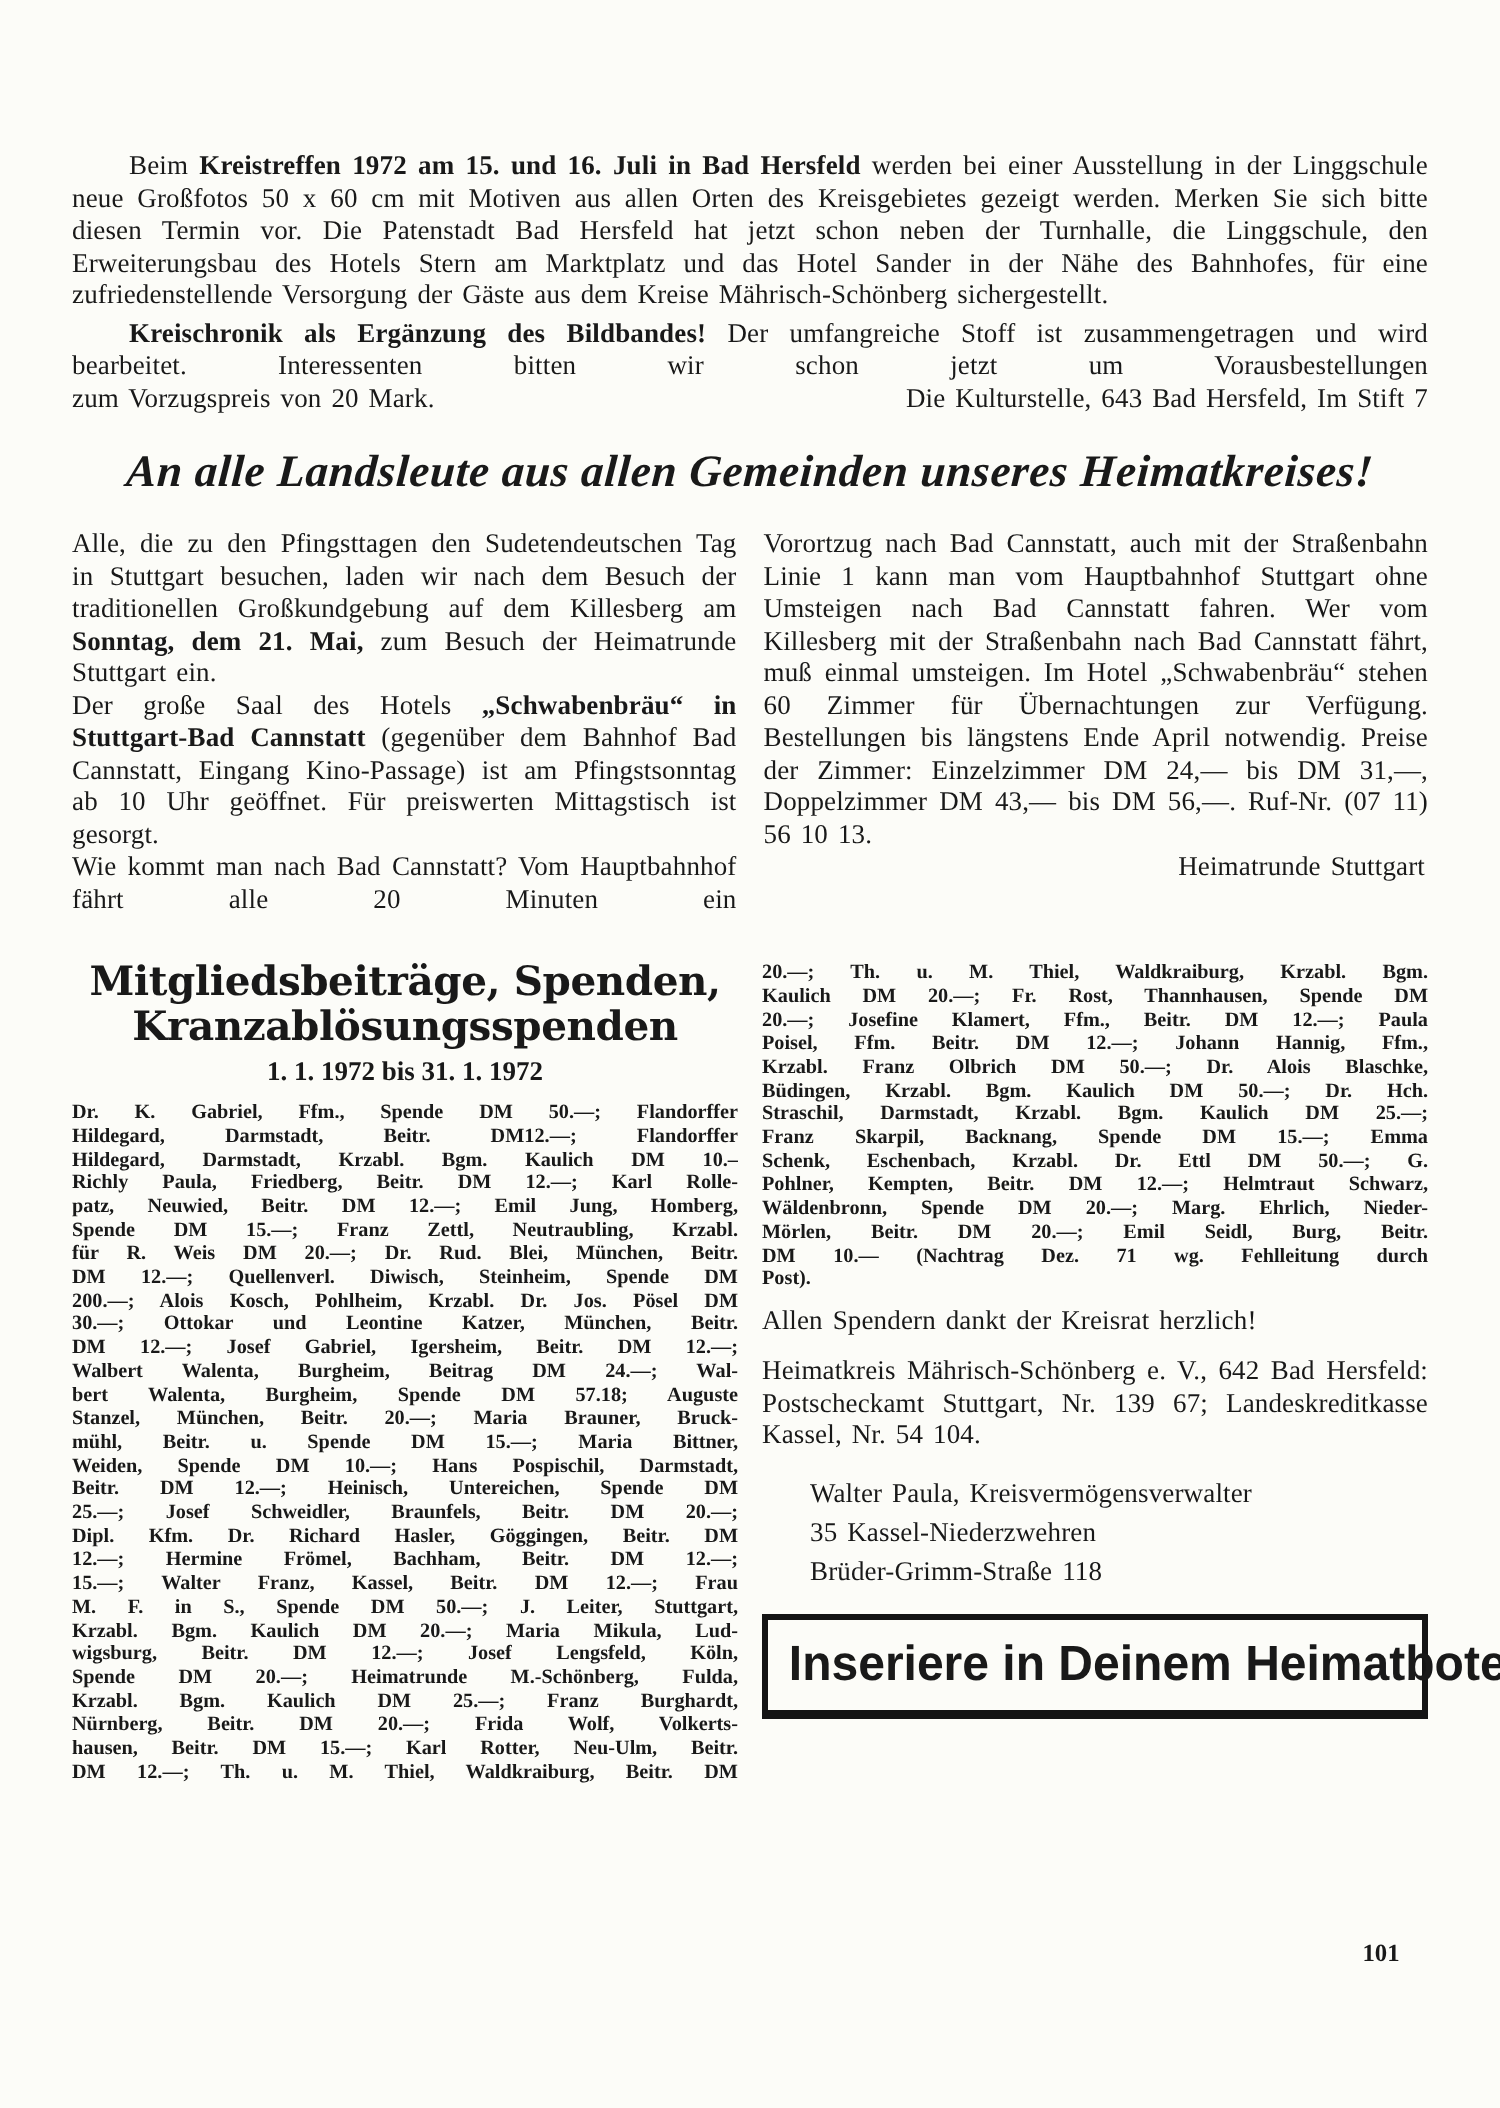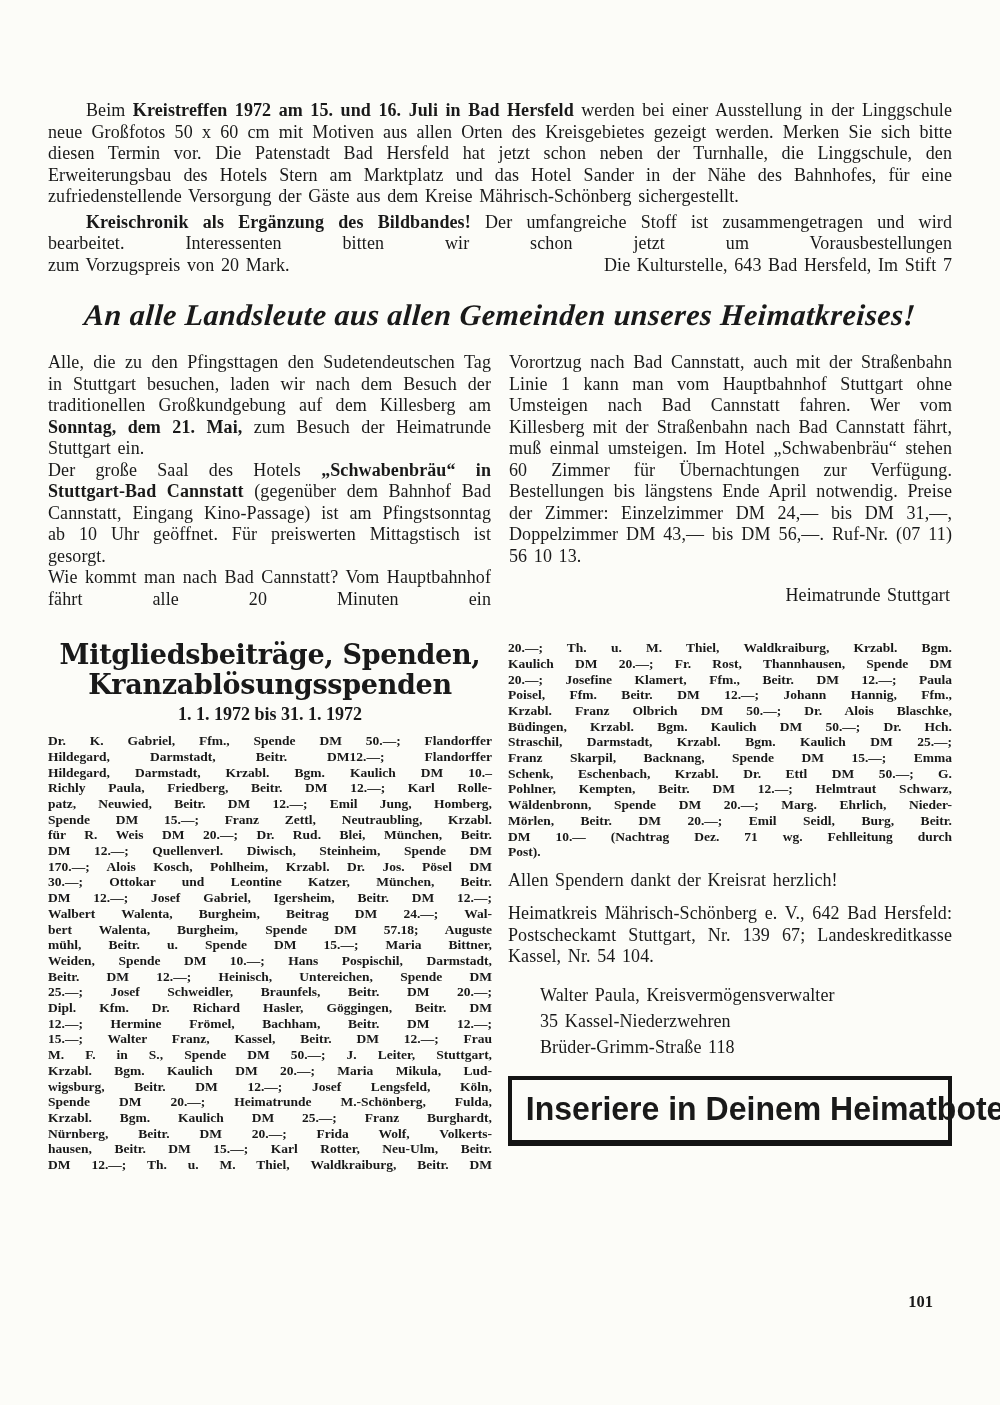--- a/index.html
+++ b/index.html
@@ -32,21 +32,21 @@
     font-weight:bold;
     font-style:italic;
     letter-spacing:0.5px;
     transform:skewX(-4deg);
   }
 
   
   .cols { display:flex; gap:18px; margin-top:16px; }
   .col  { flex:1 1 0; min-width:0; }
   .col p { margin:0; }
-  .sig { text-align:right; margin-top:18px; padding-right:2px; }
+  .sig { text-align:right; margin-top:0; padding-right:2px; }
 
   
   .bottom { display:flex; gap:16px; margin-top:30px; }
   .bcol { flex:1 1 0; min-width:0; }
 
   .don-heading {
     text-align:center;
     font-weight:bold;
     font-size:27px;
     line-height:30px;
@@ -140,25 +140,26 @@
       <div class="don-dates">1. 1. 1972 bis 31. 1. 1972</div>
       <div class="dense">
           <div class="dline">Dr. K. Gabriel, Ffm., Spende DM 50.—; Flandorffer</div>
           <div class="dline">Hildegard, Darmstadt, Beitr. DM12.—; Flandorffer</div>
           <div class="dline">Hildegard, Darmstadt, Krzabl. Bgm. Kaulich DM 10.–</div>
           <div class="dline">Richly Paula, Friedberg, Beitr. DM 12.—; Karl Rolle-</div>
           <div class="dline">patz, Neuwied, Beitr. DM 12.—; Emil Jung, Homberg,</div>
           <div class="dline">Spende DM 15.—; Franz Zettl, Neutraubling, Krzabl.</div>
           <div class="dline">für R. Weis DM 20.—; Dr. Rud. Blei, München, Beitr.</div>
           <div class="dline">DM 12.—; Quellenverl. Diwisch, Steinheim, Spende DM</div>
-          <div class="dline">170.—; Alois Kosch, Pohlheim, Krzabl. Dr. Jos. Pösel DM</div>
+          <div class="dline">200.—; Alois Kosch, Pohlheim, Krzabl. Dr. Jos. Pösel DM</div>
           <div class="dline">30.—; Ottokar und Leontine Katzer, München, Beitr.</div>
           <div class="dline">DM 12.—; Josef Gabriel, Igersheim, Beitr. DM 12.—;</div>
           <div class="dline">Walbert Walenta, Burgheim, Beitrag DM 24.—; Wal-</div>
           <div class="dline">bert Walenta, Burgheim, Spende DM 57.18; Auguste</div>
+          <div class="dline">Stanzel, München, Beitr. 20.—; Maria Brauner, Bruck-</div>
           <div class="dline">mühl, Beitr. u. Spende DM 15.—; Maria Bittner,</div>
           <div class="dline">Weiden, Spende DM 10.—; Hans Pospischil, Darmstadt,</div>
           <div class="dline">Beitr. DM 12.—; Heinisch, Untereichen, Spende DM</div>
           <div class="dline">25.—; Josef Schweidler, Braunfels, Beitr. DM 20.—;</div>
           <div class="dline">Dipl. Kfm. Dr. Richard Hasler, Göggingen, Beitr. DM</div>
           <div class="dline">12.—; Hermine Frömel, Bachham, Beitr. DM 12.—;</div>
           <div class="dline">15.—; Walter Franz, Kassel, Beitr. DM 12.—; Frau</div>
           <div class="dline">M. F. in S., Spende DM 50.—; J. Leiter, Stuttgart,</div>
           <div class="dline">Krzabl. Bgm. Kaulich DM 20.—; Maria Mikula, Lud-</div>
           <div class="dline">wigsburg, Beitr. DM 12.—; Josef Lengsfeld, Köln,</div>

